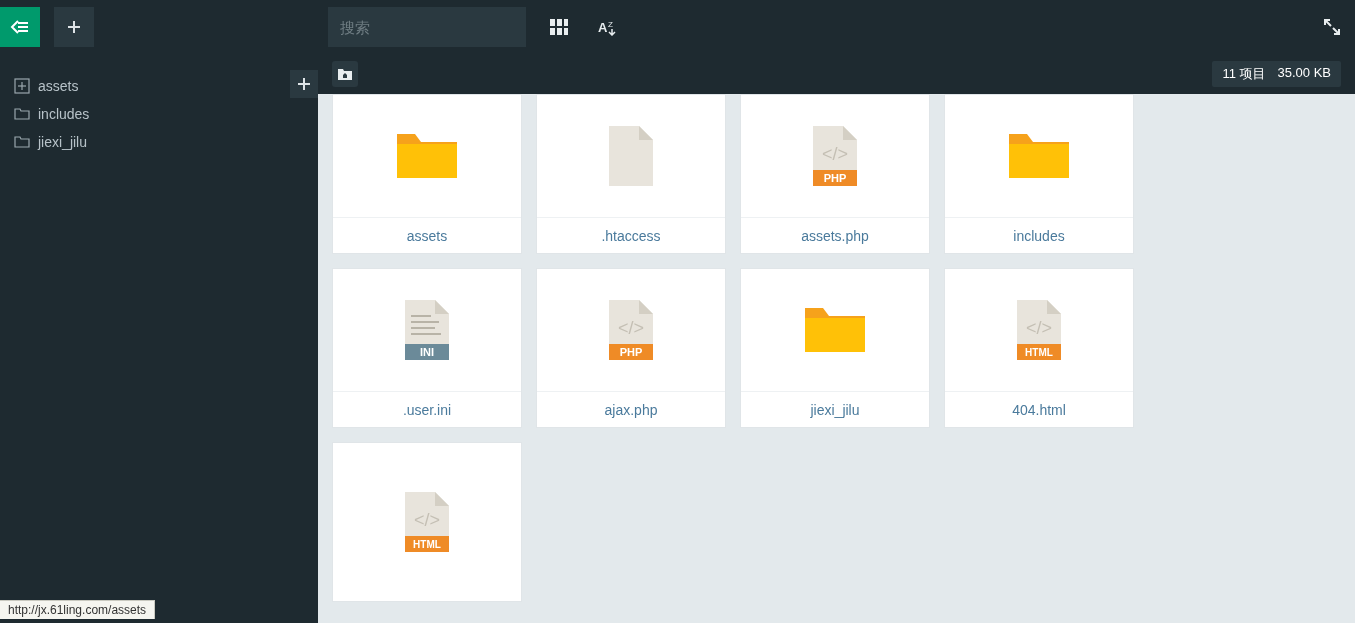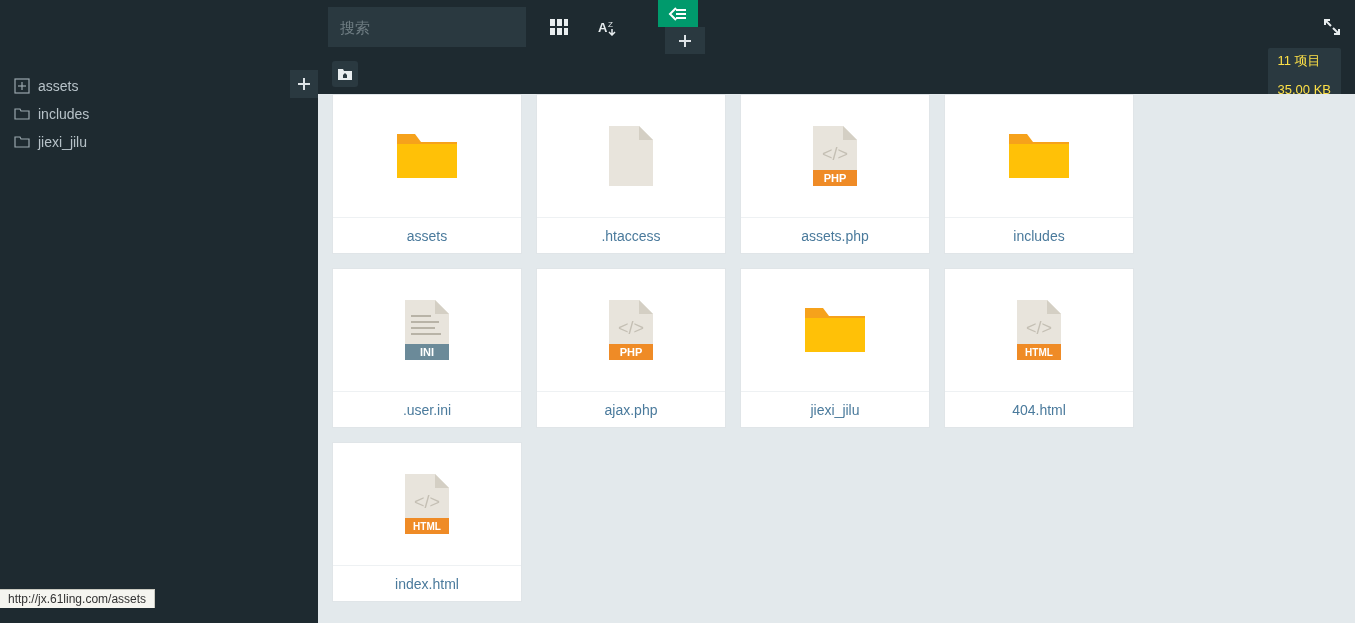--- a/index.html
+++ b/index.html
@@ -12,21 +12,20 @@
   position: relative;
 }
 
 
 .topbar {
   height: 54px;
   background: #1e2a30;
   display: flex;
   align-items: center;
   position: relative;
-  flex-direction: column;
 }
 .btn-back {
   width: 40px;
   height: 40px;
   margin-left: 0;
   background: #009a6c;
   display: flex;
   align-items: center;
   justify-content: center;
   cursor: pointer;
@@ -152,27 +151,26 @@
   background: #2a3940;
   border-radius: 3px;
   display: flex;
   align-items: center;
   justify-content: center;
   cursor: pointer;
 }
 .status {
   margin-left: auto;
   background: #2a3940;
-  color: #fde047;
+  color: #ffffff;
   font-size: 13px;
   padding: 4px 10px;
   border-radius: 2px;
   display: flex;
   gap: 12px;
-  flex-direction: column;
 }
 
 
 .content {
   position: absolute;
   left: 318px;
   top: 94px;
   right: 0;
   bottom: 0;
   background: #e3e9ec;
@@ -206,21 +204,21 @@
   align-items: center;
   justify-content: center;
   color: #4a7a9c;
   font-size: 14px;
 }
 
 
 .status-link {
   position: absolute;
   left: 0;
-  bottom: 15px;
+  bottom: 4px;
   background: #f5f5f0;
   border: 1px solid #c9c9c0;
   border-left: none;
   border-bottom: none;
   padding: 2px 8px;
   font-size: 12px;
   color: #333;
   font-family: Arial, sans-serif;
 }
 
@@ -393,21 +391,20 @@
           </svg>
         </div>
         <div class="tile-label">404.html</div>
       </div>
       <div class="tile">
         <div class="tile-thumb">
           <svg width="72" height="68" viewBox="0 0 72 68">
             <use href="#ico-html"></use>
           </svg>
         </div>
-        <div class="tile-label">index.html</div>
       </div>
     </div>
 </div>
 
 <div class="status-link">http://jx.61ling.com/assets</div>
 
 <svg width="0" height="0" style="position:absolute">
   <defs>
     <g id="ico-folder">
       <path d="M6 14 L6 56 L66 56 L66 20 L30 20 L24 12 L6 12 Z" fill="#f6a21b"></path>

